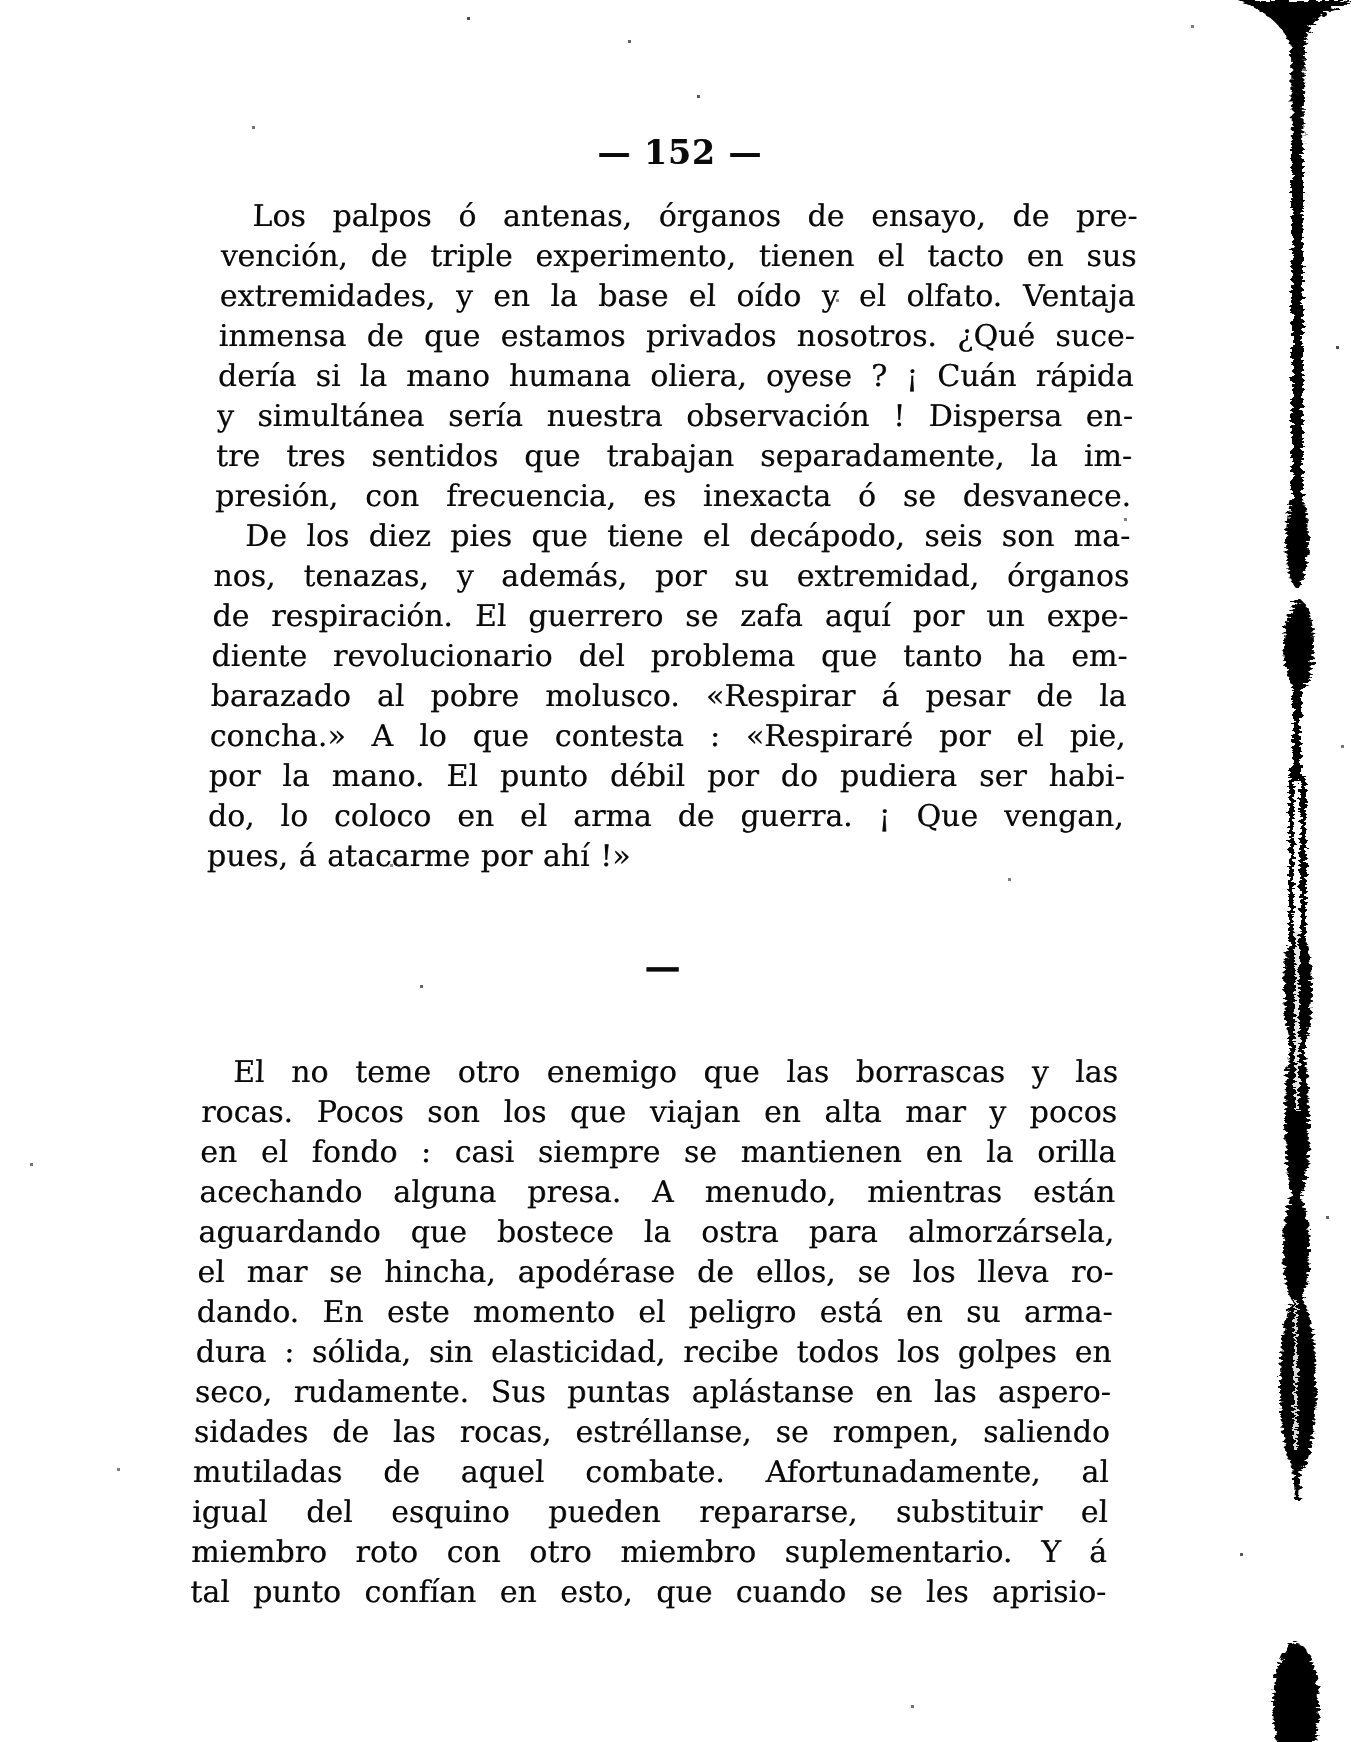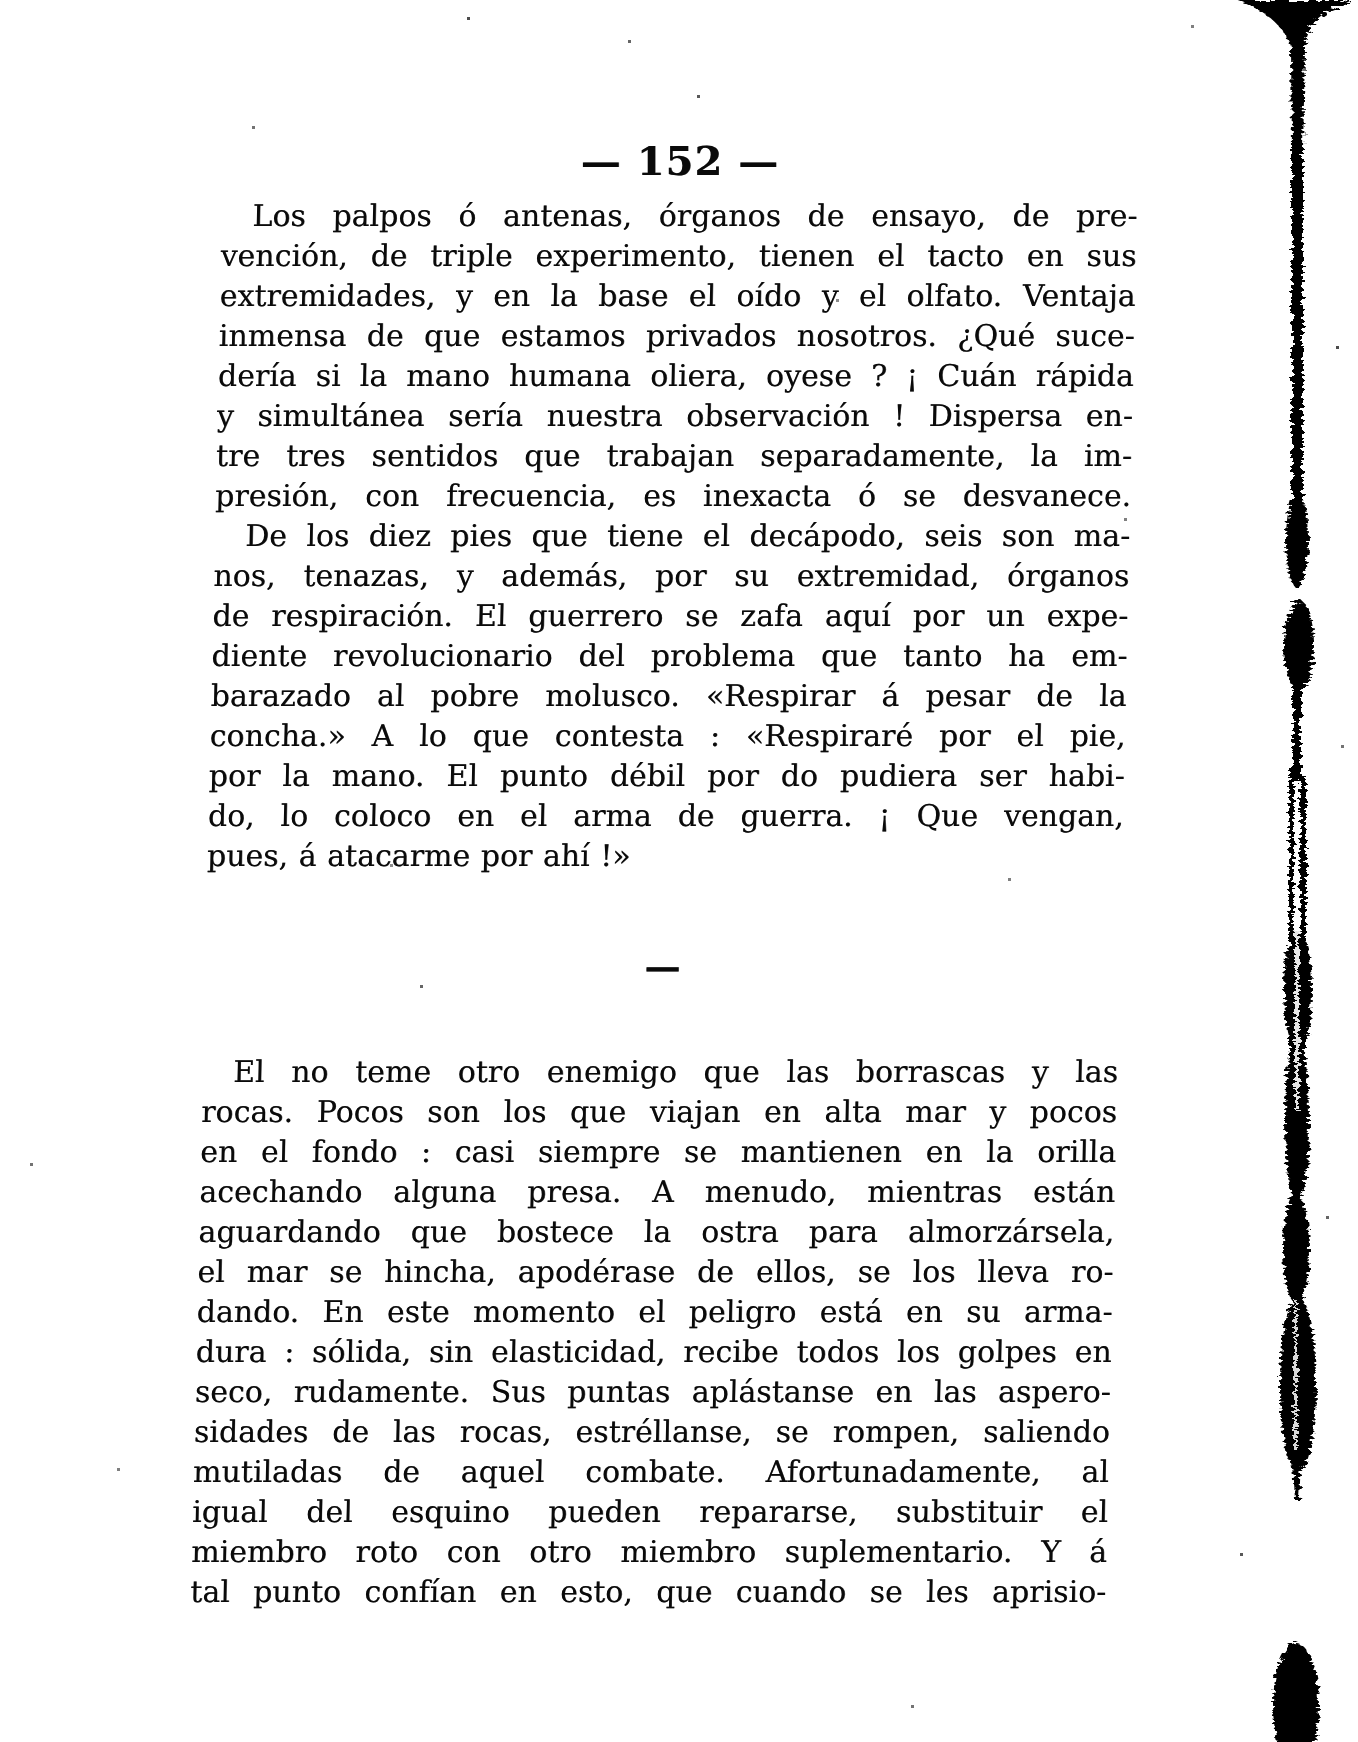--- a/index.html
+++ b/index.html
@@ -11,25 +11,25 @@
     position: relative;
     width: 1358px;
     height: 1742px;
     background: #ffffff;
     overflow: hidden;
     font-family: "DejaVu Serif", "Liberation Serif", serif;
     color: #0a0a0a;
   }
   .page-number {
     position: absolute;
-    top: 141px;
+    top: 133px;
     left: 222px;
     width: 916px;
     text-align: center;
-    font-size: 40px;
+    font-size: 33px;
     font-weight: bold;
     line-height: 40px;
     letter-spacing: 1px;
     text-shadow: 0.4px 0 0 rgba(0,0,0,0.55);
   }
   .text-block {
     position: absolute;
     top: 196px;
     left: 222px;
     width: 916px;

